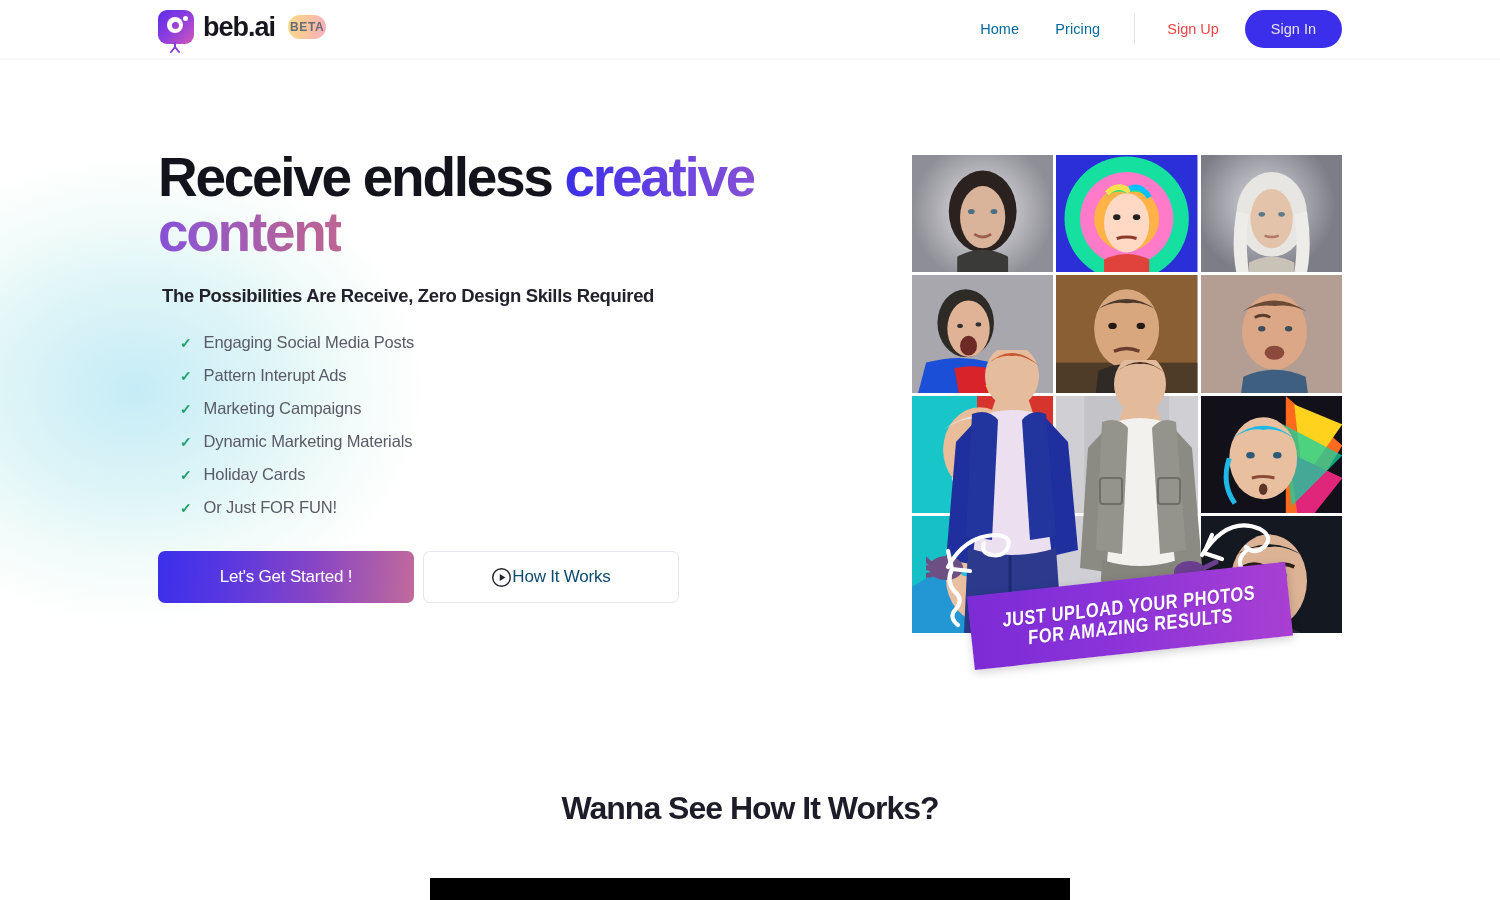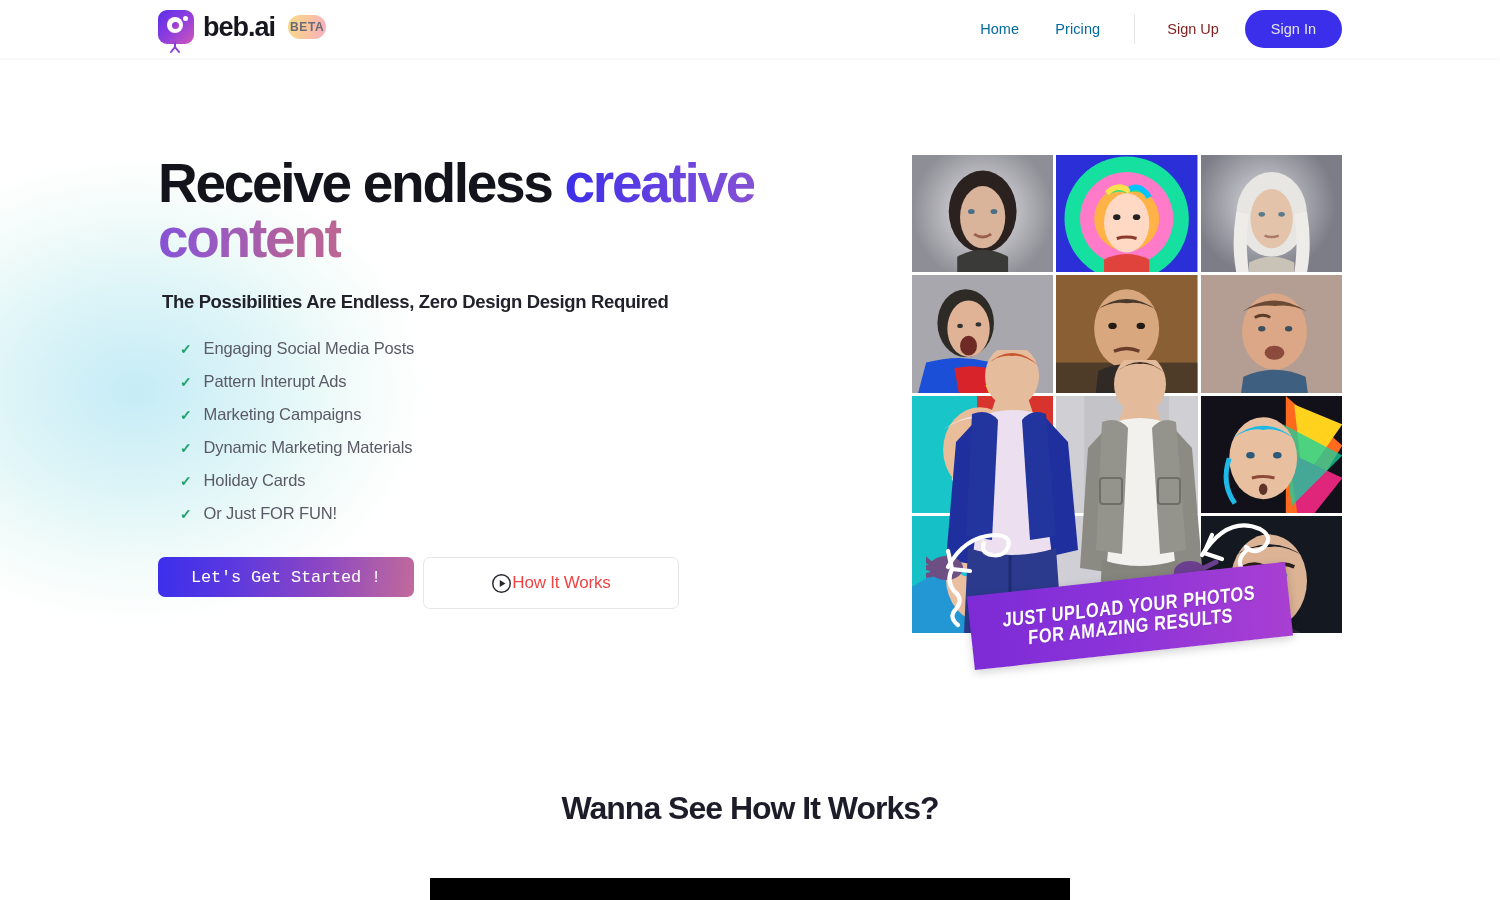--- a/index.html
+++ b/index.html
@@ -70,32 +70,32 @@
     font-size: 12px; font-weight: 700; letter-spacing: 0.6px;
     padding: 5px 2px; border-radius: 20px;
   }
   .nav { position: absolute; right: 158px; top: 0; height: 58px; display: flex; align-items: center; gap: 0; }
   .nav-link {
     font-size: 14.5px; color: #0369a1; padding: 0 18px; text-decoration: none;
     letter-spacing: 0.1px;
   }
   .nav-sep { width: 1px; height: 30px; background: #e4e4ea; margin: 0 16px; }
   .signup {
-    font-size: 14.5px; color: #7f1d1d; font-weight: 500; padding: 0 16px; text-decoration: none;
+    font-size: 14.5px; color: #ef4444; font-weight: 500; padding: 0 16px; text-decoration: none;
   }
   .signin {
     background: #3b2fec; color: #e5e5e5;
     font-size: 14.5px; font-weight: 500;
     padding: 11px 26px; border-radius: 24px; border: none;
     margin-left: 10px; cursor: pointer;
     font-family: "Liberation Sans", sans-serif;
   }
 
   
-  .hero-left { position: absolute; left: 158px; top: 156px; width: 740px; z-index: 10; }
+  .hero-left { position: absolute; left: 158px; top: 150px; width: 740px; z-index: 10; }
   h1.headline {
     font-size: 55px; line-height: 1.0; font-weight: 700;
     letter-spacing: -2.3px; color: #13131c;
   }
   h1.headline .grad {
     background: linear-gradient(90deg, #3b2fe8 0%, #6a43e0 30%, #8f56cf 58%, #b2619f 85%, #bc6694 100%);
     -webkit-background-clip: text; background-clip: text;
     -webkit-text-fill-color: transparent; color: transparent;
   }
   .subhead {
@@ -105,28 +105,28 @@
   ul.features { list-style: none; margin-top: 19px; }
   ul.features li {
     display: flex; align-items: center; gap: 12px;
     padding: 7px 0 7px 22px;
     font-size: 16.5px; color: #5a5a66; letter-spacing: -0.15px;
   }
   ul.features li .tick { color: #22a06b; font-size: 14px; font-weight: 700; line-height: 1; }
 
   .cta-row { display: flex; gap: 9px; margin-top: 27px; }
   .btn-primary {
-    width: 256px; height: 40px; border: none; border-radius: 7px;
+    width: 256px; height: 52px; border: none; border-radius: 7px;
     background: linear-gradient(95deg, #3b2fec 0%, #5a38e0 28%, #8a46c4 62%, #c16a9b 100%);
     color: #fff; font-size: 17px; font-weight: 500; letter-spacing: -0.2px;
-    cursor: pointer; font-family: Liberation Mono, monospace;
+    cursor: pointer; font-family: Liberation Sans, sans-serif;
   }
   .btn-secondary {
     width: 256px; height: 52px; border: 1px solid #e6e6ec; border-radius: 7px;
-    background: #fff; color: #ef4444; font-size: 17px; letter-spacing: -0.2px;
+    background: #fff; color: #0c4a6e; font-size: 17px; letter-spacing: -0.2px;
     cursor: pointer; display: flex; align-items: center; justify-content: center; 
     font-family: "Liberation Sans", sans-serif;
   }
 
   
   .collage { position: absolute; left: 912px; top: 155px; width: 430px; height: 478px; z-index: 10; }
   .grid {
     position: absolute; inset: 0;
     display: grid;
     grid-template-columns: repeat(3, 1fr);
@@ -202,21 +202,21 @@
       <a class="signup" href="#">Sign Up</a>
       <button class="signin">Sign In</button>
     </div>
   </div>
 
   <div class="hero-left">
     <h1 class="headline">
       <span>Receive endless </span><span class="grad">creative content</span><br>
     </h1>
 
-    <div class="subhead">The Possibilities Are Endless, Zero Design Design Required</div>
+    <div class="subhead">The Possibilities Are Receive, Zero Design Skills Required</div>
 
     <ul class="features">
       <li>
         <span class="tick">✓</span>
         <span>Engaging Social Media Posts</span>
       </li>
       <li>
         <span class="tick">✓</span>
         <span>Pattern Interupt Ads</span>
       </li>

